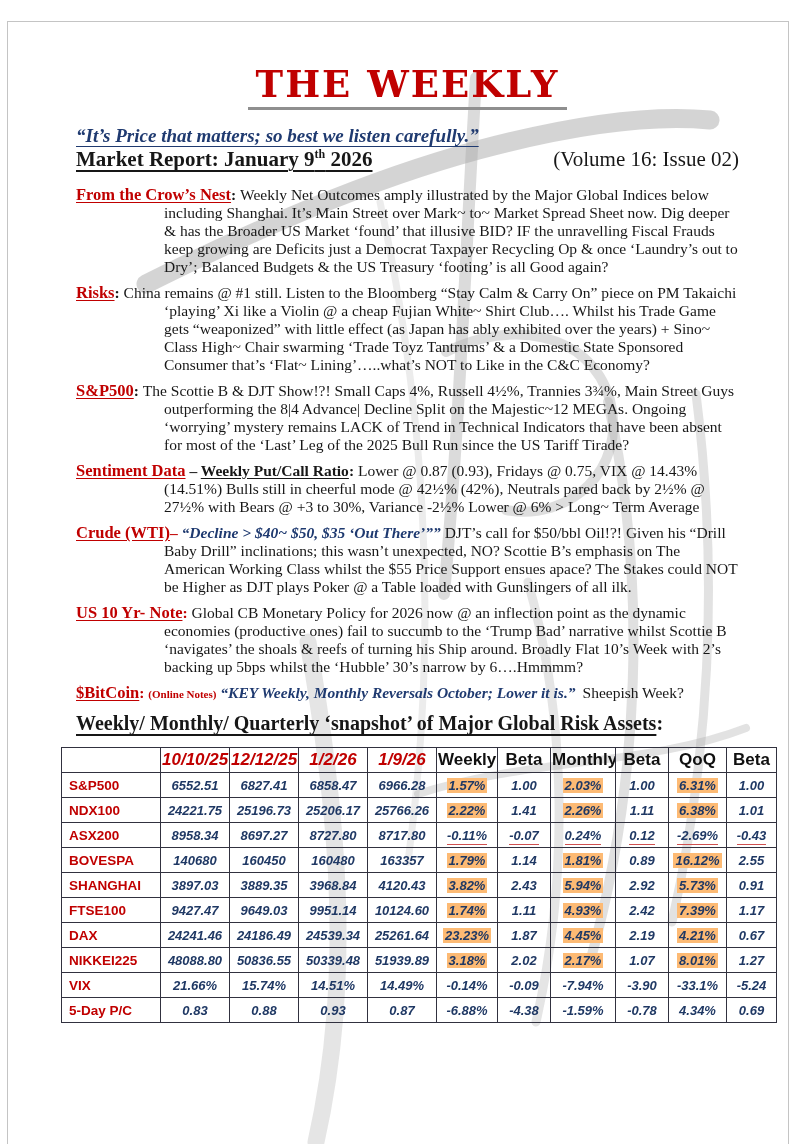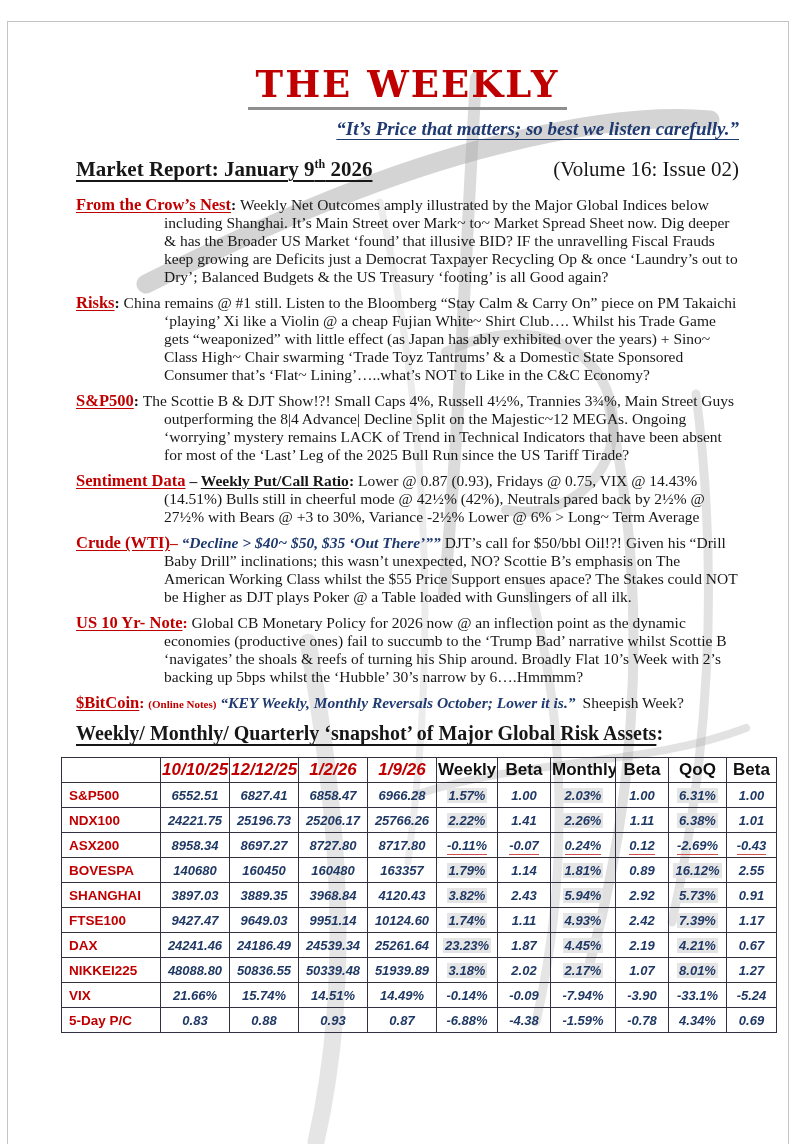--- a/index.html
+++ b/index.html
@@ -4,25 +4,25 @@
 <style>
   html,body{margin:0;padding:0;background:#ffffff;}
   body{width:796px;height:1144px;position:relative;font-family:"Liberation Serif","DejaVu Serif",serif;color:#171717;}
   .page{position:absolute;left:7px;top:21px;width:780px;height:1130px;border:1px solid #c4c4c4;background:#fff;overflow:hidden;}
   .watermark{position:absolute;left:0;top:0;z-index:0;pointer-events:none;}
   .content{position:relative;z-index:1;padding:24px 49px 0 68px;}
 
   
   .masthead{text-align:center;margin-top:18px;}
   .masthead .t{display:inline-block;font-family:"DejaVu Serif","Liberation Serif",serif;font-weight:bold;font-size:37px;line-height:40px;color:#c00000;letter-spacing:2px;border-bottom:3px solid #8f8f8f;padding:0 8px 3px 8px;}
-  .tagline{text-align:right;margin-top:8px;}
+  .tagline{text-align:left;margin-top:15px;}
   .tagline .q{color:#1f3a70;font-size:19px;font-style:italic;font-weight:bold;text-decoration:underline;text-underline-offset:4px;}
 
   
-  .report-row{display:flex;justify-content:space-between;align-items:flex-start;margin-top:17px;}
+  .report-row{display:flex;justify-content:space-between;align-items:flex-start;}
   .report-title{font-size:21px;font-weight:bold;text-decoration:underline;text-decoration-thickness:2px;text-underline-offset:4px;}
   .report-title sup{font-size:12px;}
   .volume{font-size:21px;}
 
   
   .para{margin:8px 0 0 0;font-size:15.5px;line-height:18px;padding-left:88px;text-indent:-88px;}
   .h{color:#c00000;font-weight:bold;font-size:16.5px;text-decoration:underline;text-decoration-color:#c00000;text-underline-offset:2px;}
   .sep{font-weight:bold;color:#171717;}
   .hsep{font-weight:bold;color:#c00000;}
   .sub{font-weight:bold;text-decoration:underline;text-underline-offset:2px;}
@@ -32,21 +32,21 @@
 
   
   .table-title{margin-top:9px;font-size:20px;font-weight:bold;}
   .table-title .u{text-decoration:underline;text-decoration-thickness:2px;text-underline-offset:4px;}
   table{border-collapse:collapse;table-layout:fixed;width:684px;margin:12px 0 0 -15px;font-family:"Liberation Sans","DejaVu Sans",sans-serif;font-size:13px;}
   th,td{border:1.6px solid #31313f;padding:2px 1px;text-align:center;height:20px;overflow:hidden;}
   th{font-weight:bold;color:#101010;font-size:17px;}
   th.date{color:#c00000;font-style:italic;}
   td.label{color:#c00000;font-weight:bold;text-align:left;padding-left:7px;font-size:13.5px;}
   td.val{color:#1f3864;font-weight:bold;font-style:italic;}
-  .hl{background:#e5e5e5;padding:0 2px;}
+  .hl{background:#fdba74;padding:0 2px;}
   .ul{border-bottom:1.6px solid #d05050;padding-bottom:1px;}
   #risk-table th:nth-child(1){width:96px}
   #risk-table th:nth-child(2),#risk-table th:nth-child(3),#risk-table th:nth-child(4),#risk-table th:nth-child(5){width:66px}
   #risk-table th:nth-child(6){width:58px}
   #risk-table th:nth-child(7){width:50px}
   #risk-table th:nth-child(8){width:62px}
   #risk-table th:nth-child(9){width:50px}
   #risk-table th:nth-child(10){width:55px}
   #risk-table th:nth-child(11){width:47px}
 </style>

